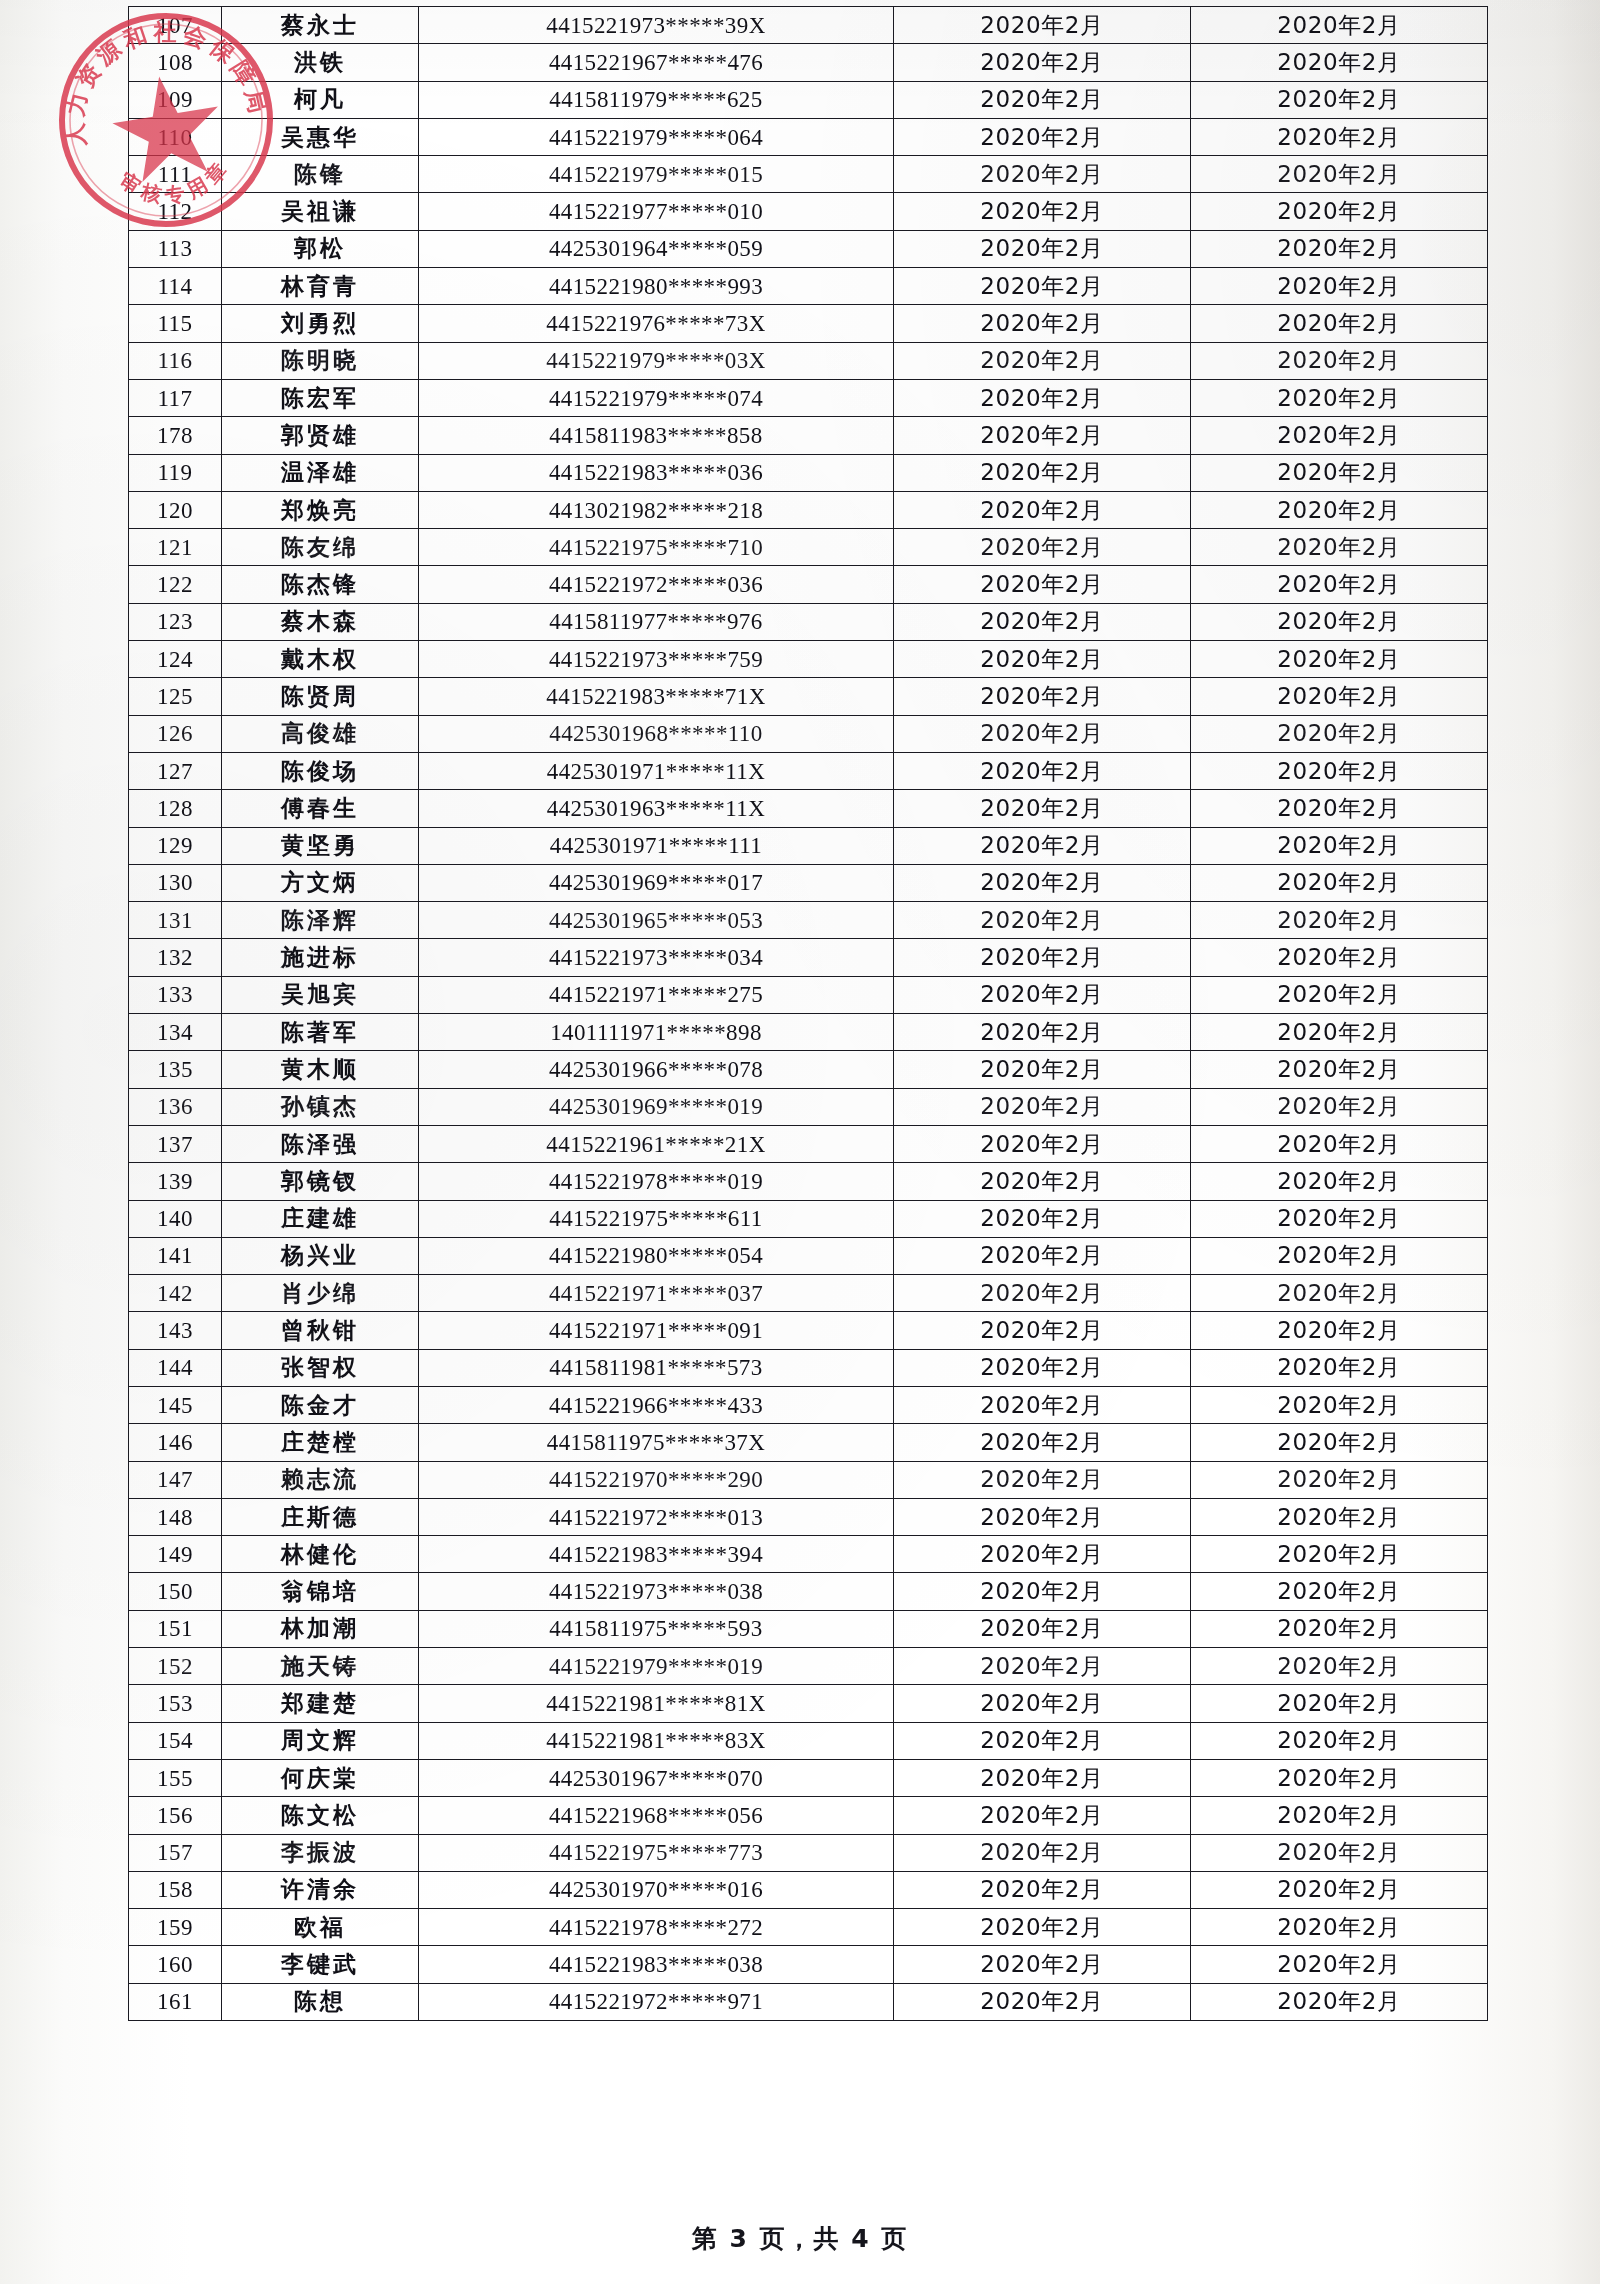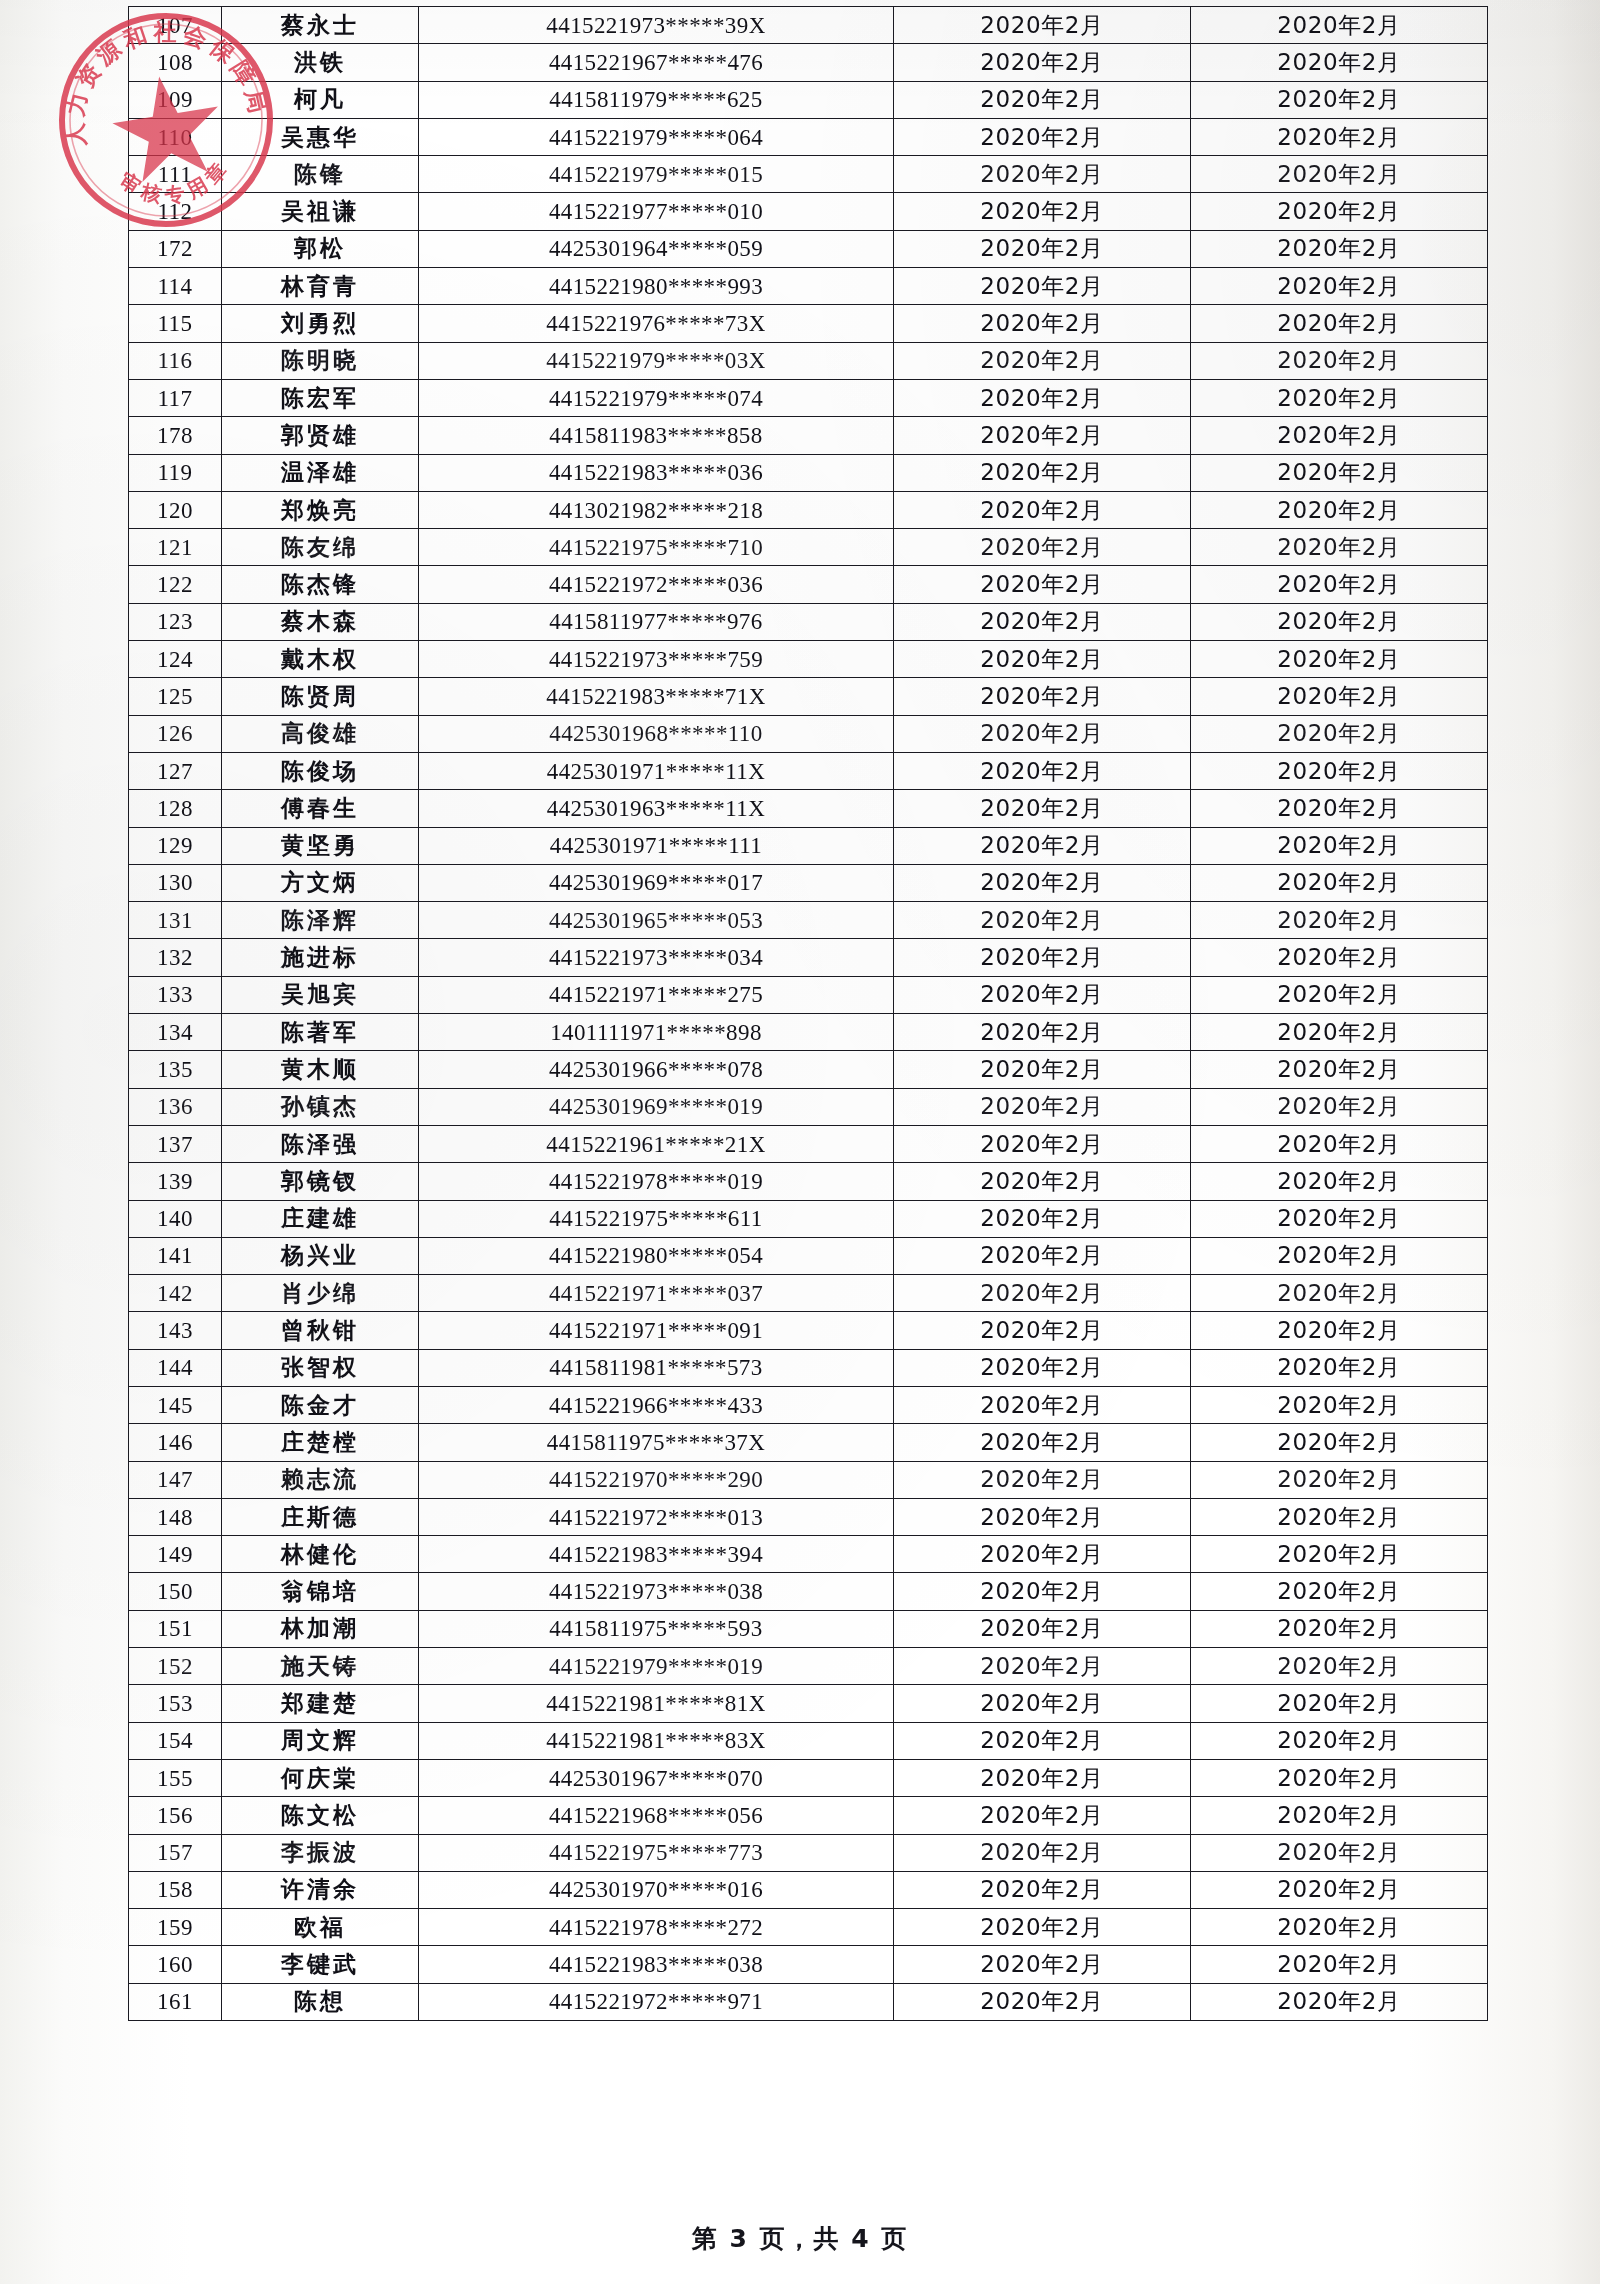--- a/index.html
+++ b/index.html
@@ -130,21 +130,21 @@
           <td class="c-d2">2020年2月</td>
         </tr>
         <tr>
           <td class="c-seq">112</td>
           <td class="c-name">吴祖谦</td>
           <td class="c-id">4415221977*****010</td>
           <td class="c-d1">2020年2月</td>
           <td class="c-d2">2020年2月</td>
         </tr>
         <tr>
-          <td class="c-seq">172</td>
+          <td class="c-seq">113</td>
           <td class="c-name">郭松</td>
           <td class="c-id">4425301964*****059</td>
           <td class="c-d1">2020年2月</td>
           <td class="c-d2">2020年2月</td>
         </tr>
         <tr>
           <td class="c-seq">114</td>
           <td class="c-name">林育青</td>
           <td class="c-id">4415221980*****993</td>
           <td class="c-d1">2020年2月</td>

